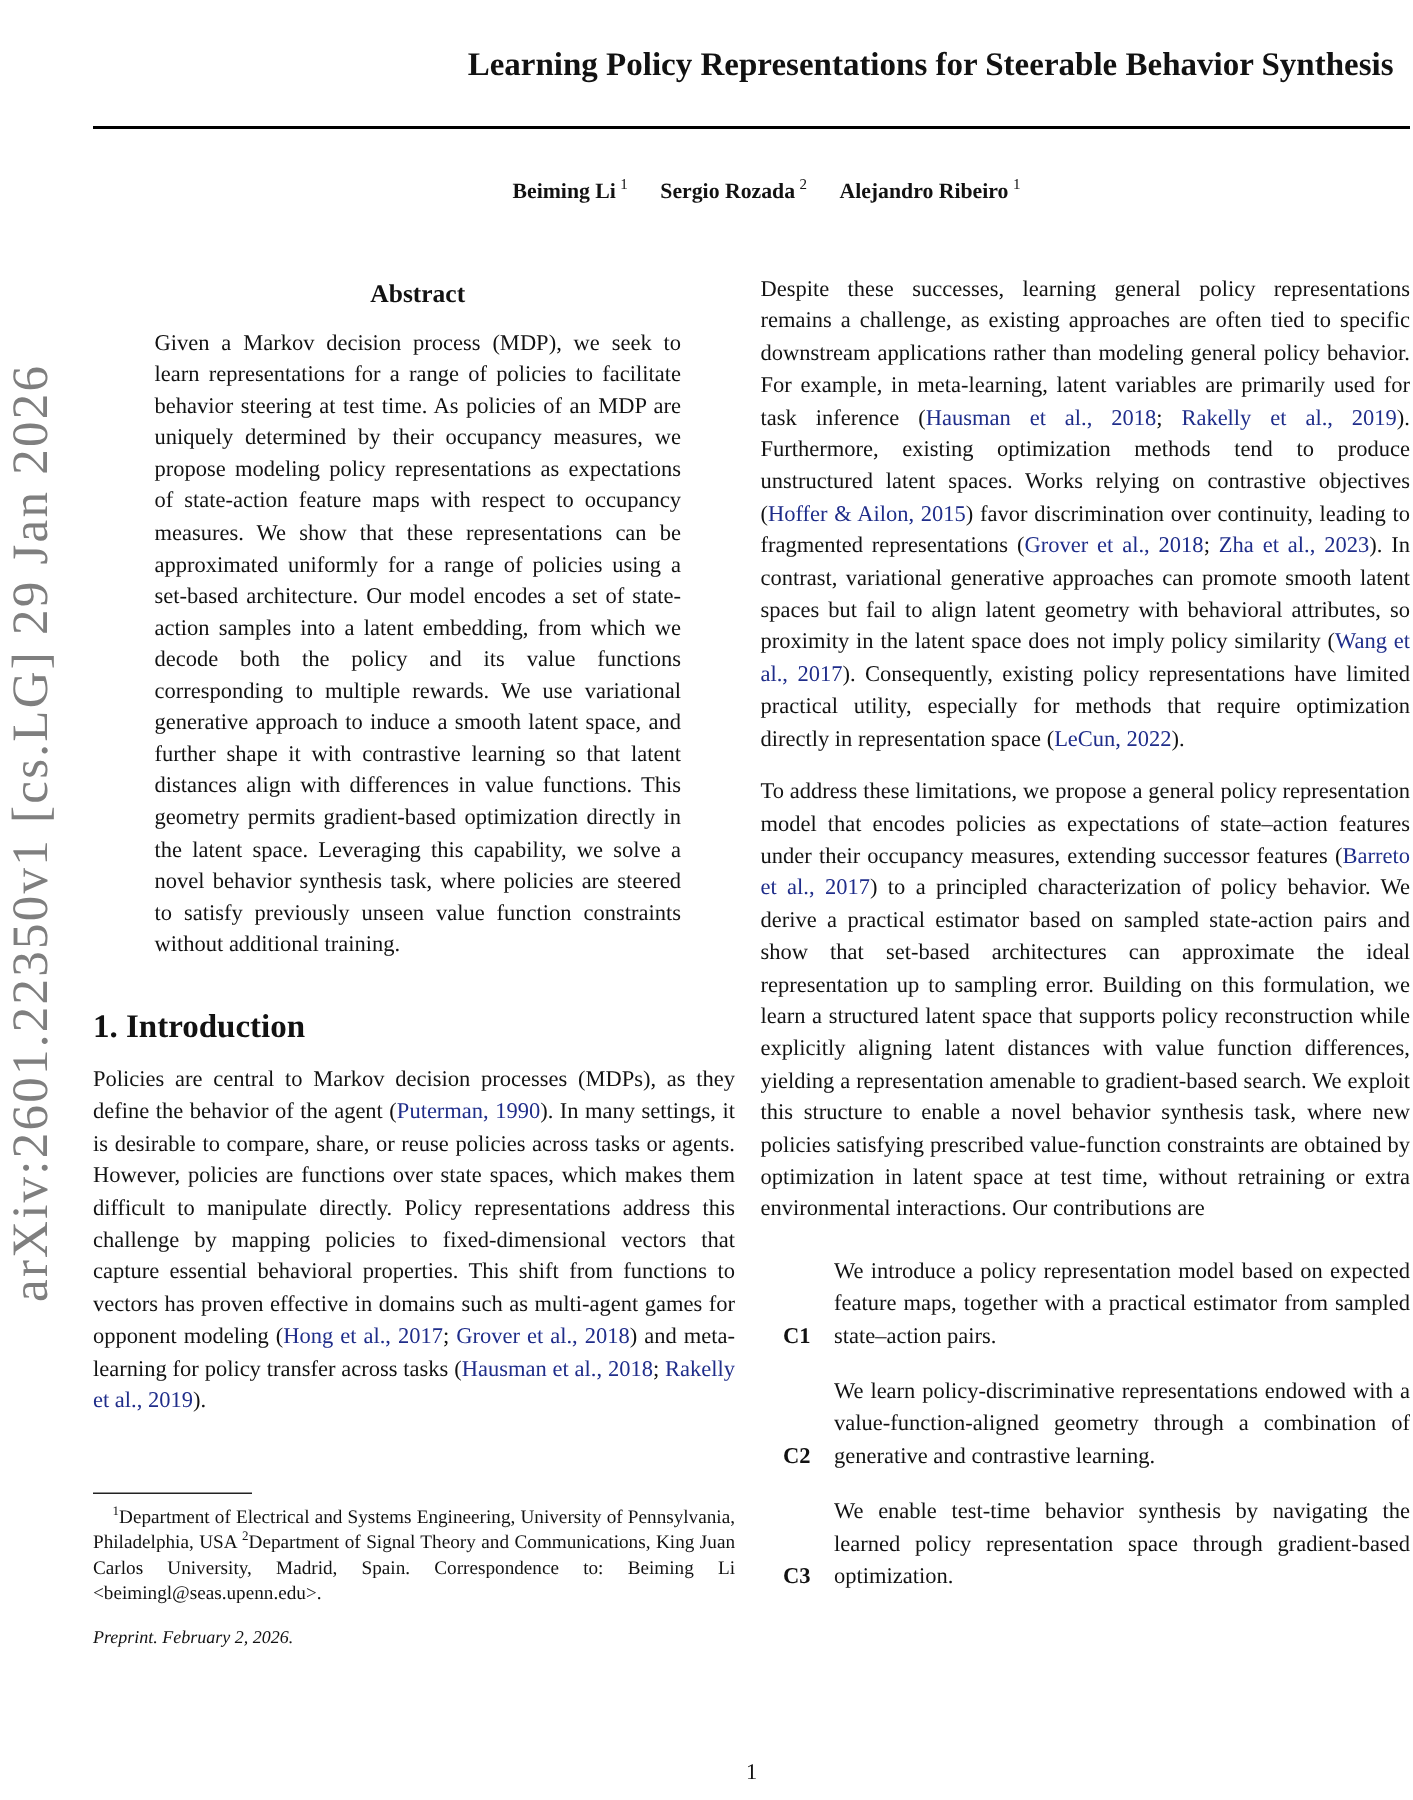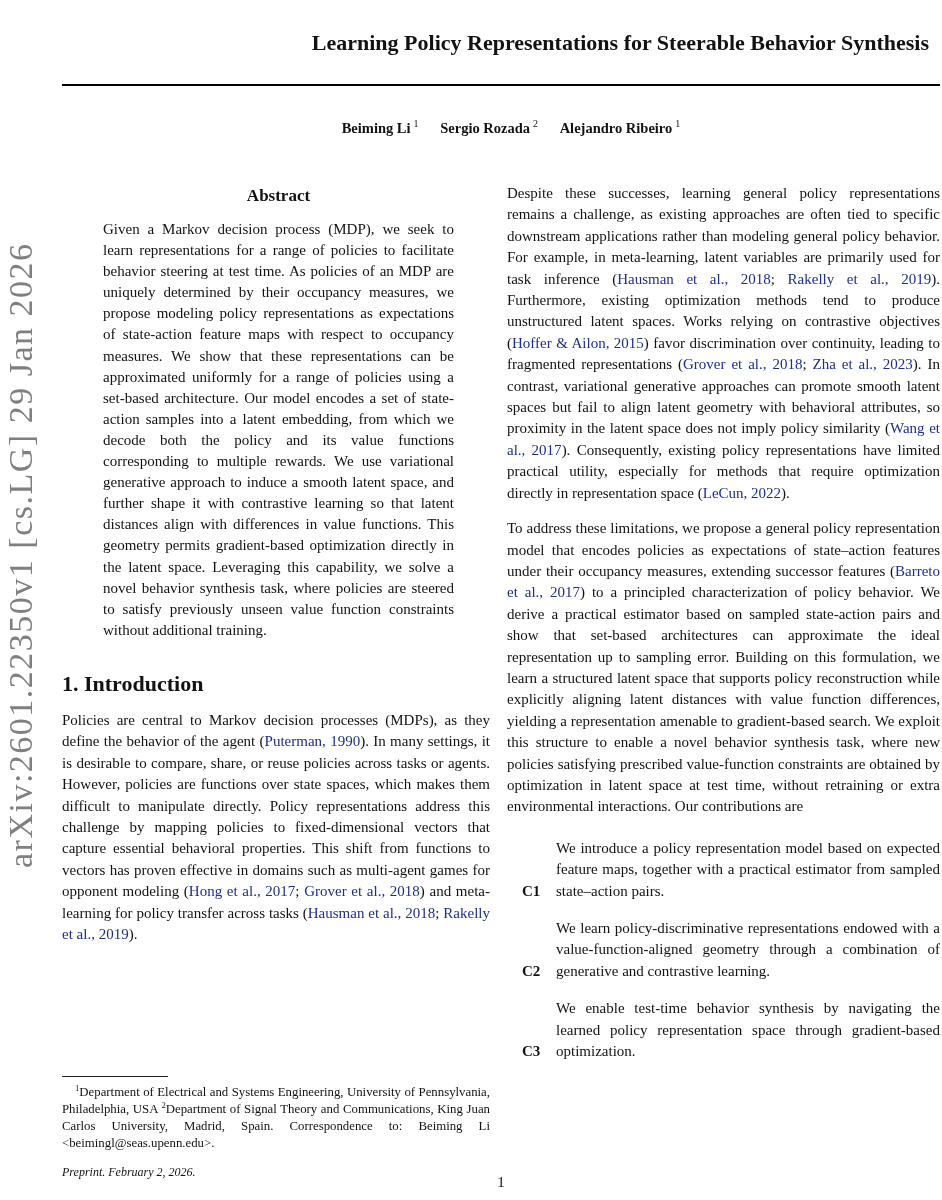--- a/index.html
+++ b/index.html
@@ -101,21 +101,21 @@
   }
   .contribution-text {
     font-size: 15px;
     line-height: 21.4px;
     text-align: justify;
     flex: 1;
   }
 
   .footnote-block {
     position: absolute;
-    top: 1076px; left: 62px; width: 428px;
+    top: 995px; left: 62px; width: 428px;
   }
   .footnote-rule {
     width: 106px; height: 0;
     border-top: 1.5px solid #222;
     margin-bottom: 7px;
   }
   .footnote-text {
     font-size: 12.8px;
     line-height: 17px;
     text-align: justify;

